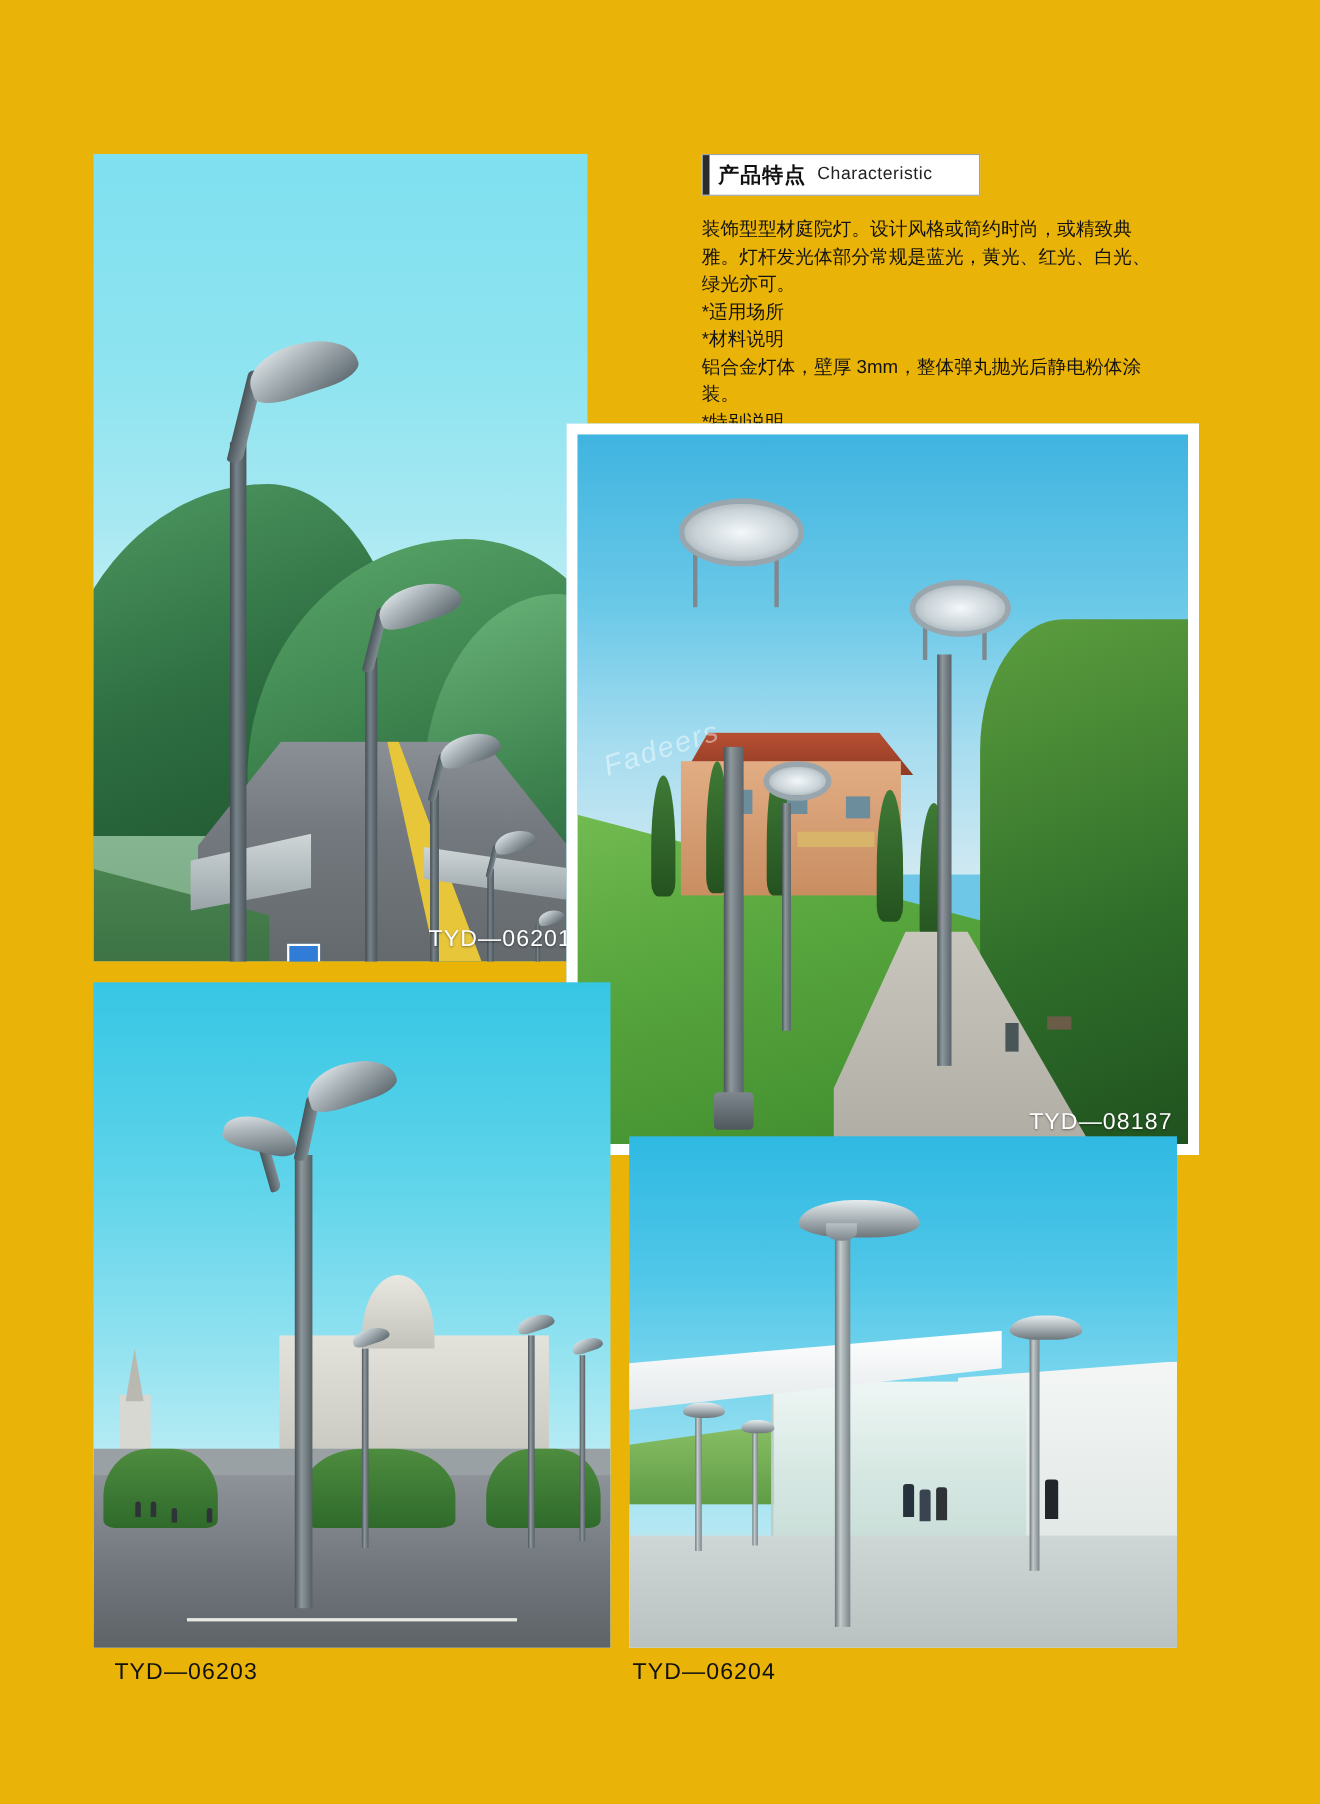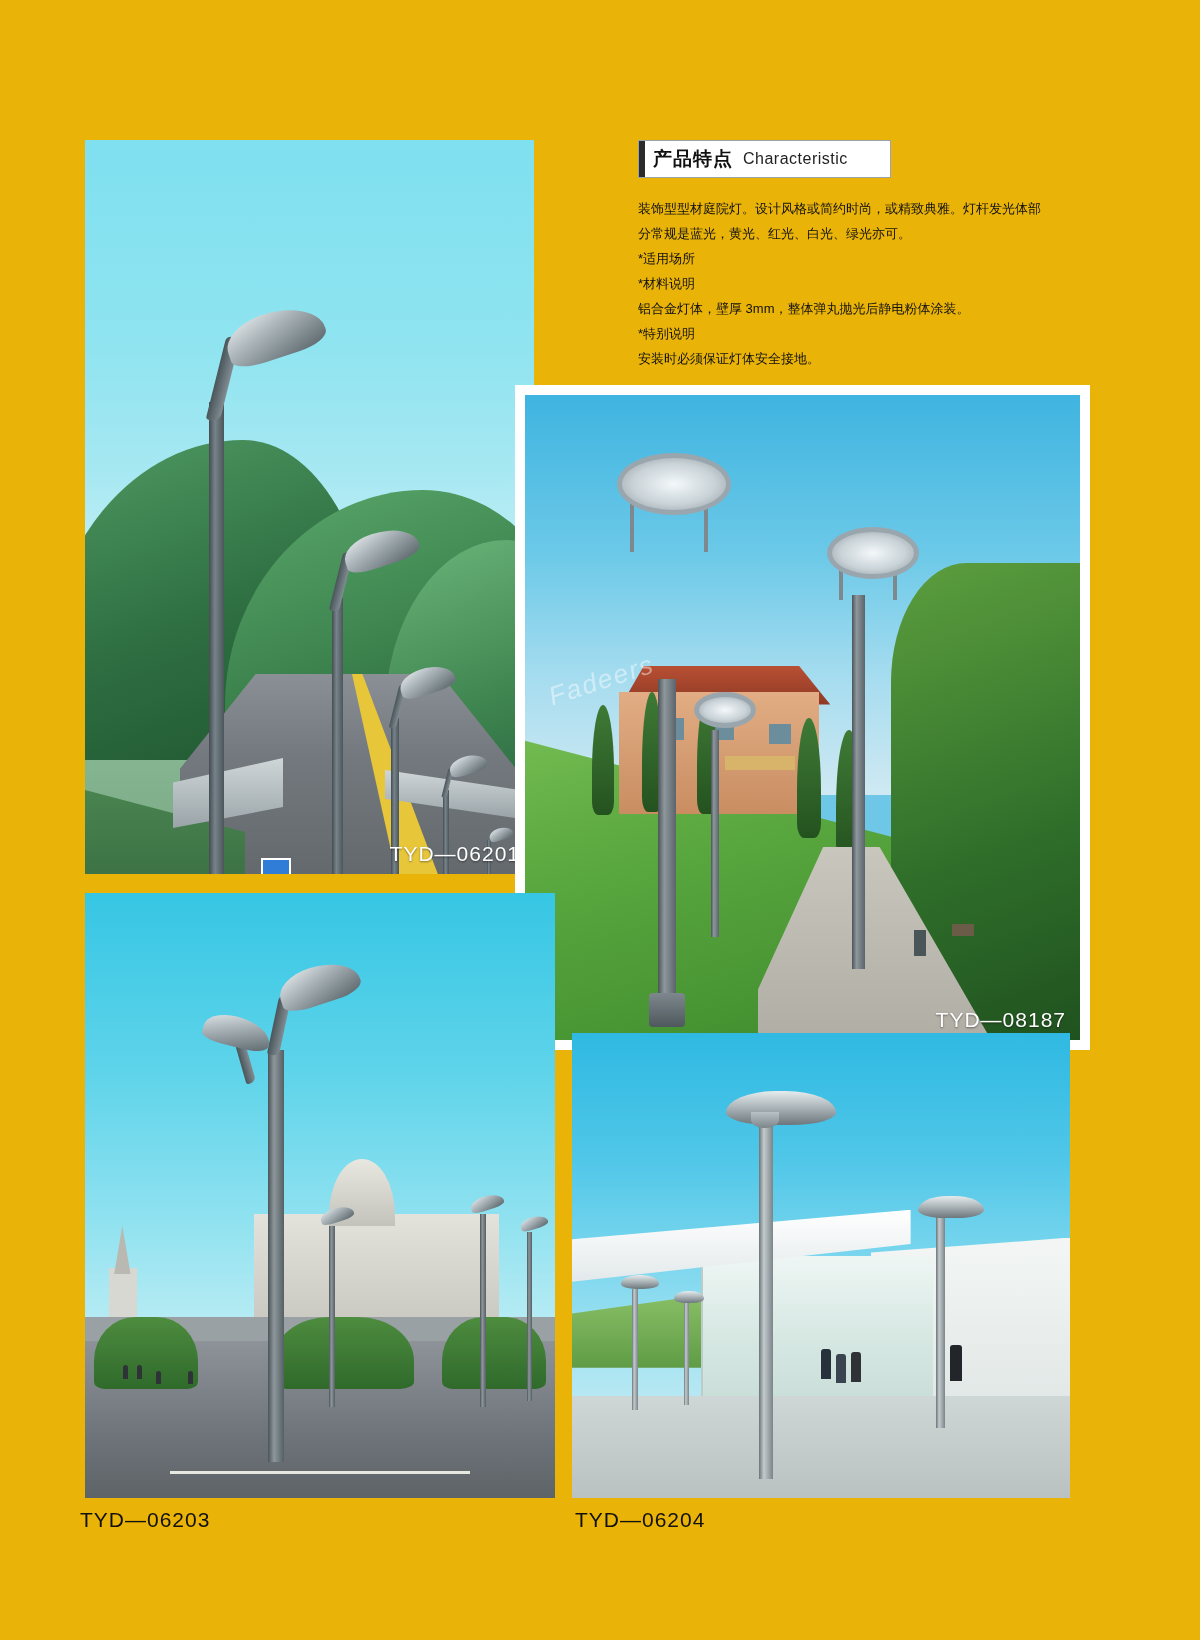--- a/index.html
+++ b/index.html
@@ -54,21 +54,21 @@
     margin-left: 10px;
     letter-spacing: 0.5px;
   }
 
   
   .char-body {
     position: absolute;
     left: 638px;
     top: 196px;
     width: 408px;
-    font-size: 13px;
+    font-size: 17px;
     line-height: 25px;
     color: #111111;
   }
   .char-body p { margin: 0; }
   .char-body .star { letter-spacing: 0; }
 
   
   .photo {
     position: absolute;
     overflow: hidden;
@@ -441,16 +441,16 @@
     <div class="p4-head" style="left:9.8%; top:52%; width:38px; height:14px;"></div>
     <div class="p4-pole" style="left:22.5%; top:58%; width:5px; height:22%;"></div>
     <div class="p4-head" style="left:20.5%; top:55.5%; width:30px; height:12px;"></div>
 
     <div class="person" style="left:50%; top:68%; width:10px; height:30px; background:#27313c;"></div>
     <div class="person" style="left:53%; top:69%; width:10px; height:29px; background:#3a4450;"></div>
     <div class="person" style="left:56%; top:68.5%; width:10px; height:30px; background:#2c3views;"></div>
     <div class="person" style="left:76%; top:67%; width:12px; height:36px; background:#22262b;"></div>
   </div>
 
-  <div class="caption-outside" style="left:80px; top:1508px;">TYD—06203</div>
+  <div class="caption-outside" style="left:104px; top:1508px;">TYD—06203</div>
   <div class="caption-outside" style="left:575px; top:1508px;">TYD—06204</div>
 
 </div>
 
 </body></html>

